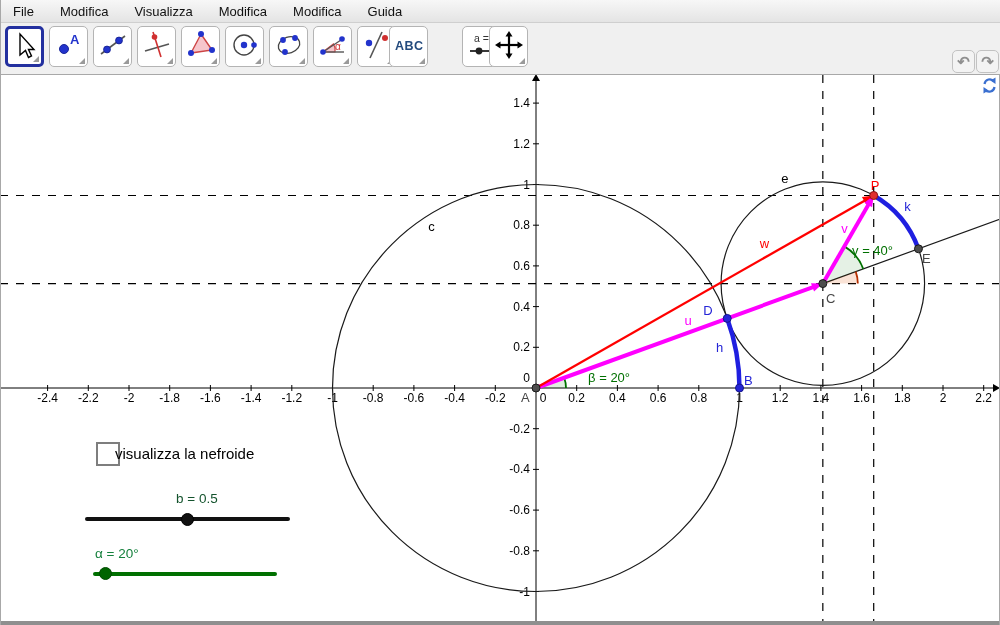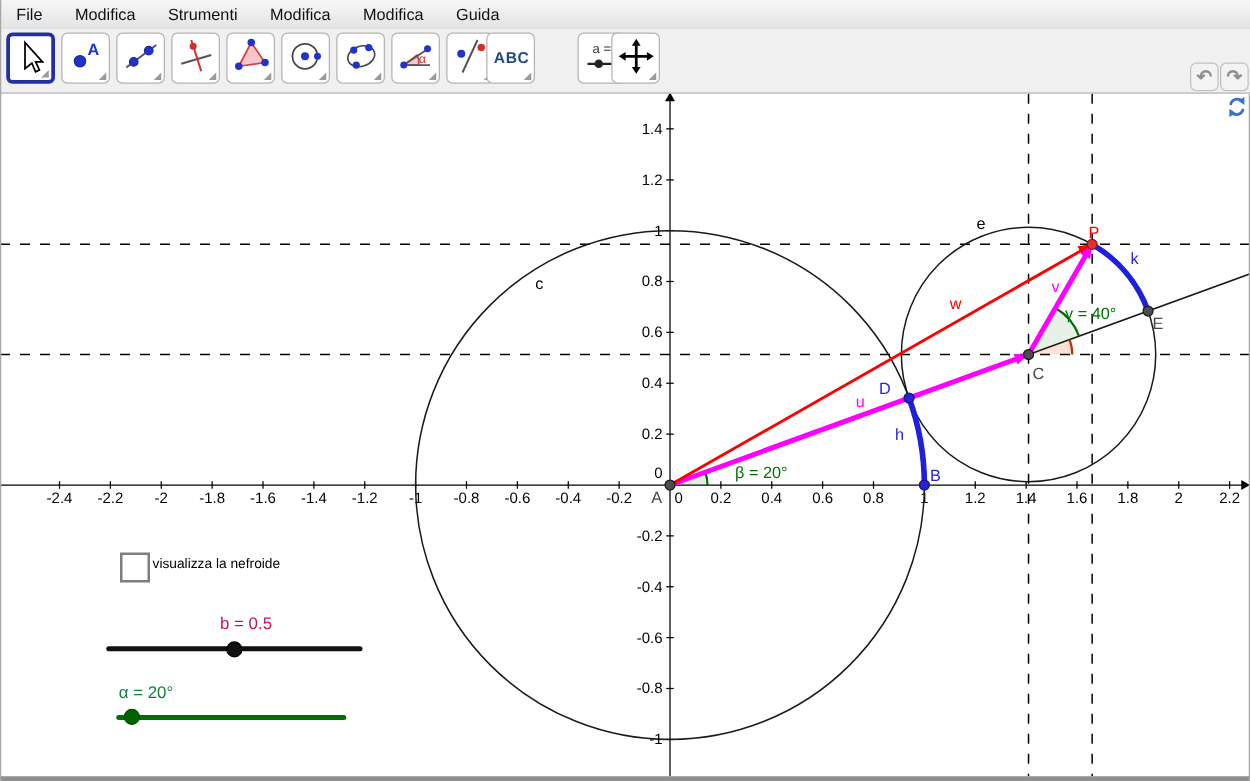--- a/index.html
+++ b/index.html
@@ -30,36 +30,36 @@
   #plot{position:absolute;left:0;top:0;}
   #plot text{font-family:"Liberation Sans",sans-serif;}
   .dash{stroke:#000;stroke-width:1.2;stroke-dasharray:8 8;}
   .axis{stroke:#000;stroke-width:1;}
   .curve{stroke:#1a1a1a;stroke-width:1.2;fill:none;}
   .tick{font-size:12px;fill:#000;}
   .refresh{position:absolute;left:981px;top:2px;}
   
   .cbx{position:absolute;left:96px;top:367px;width:20px;height:20px;background:#fff;
     border:2px solid #7e7e7e;}
-  .cbx-label{position:absolute;left:122px;top:370px;font-size:11px;color:#000;}
+  .cbx-label{position:absolute;left:115px;top:370px;font-size:15px;color:#000;}
   .slider-label{position:absolute;font-size:13.5px;}
   .slider-track{position:absolute;height:4px;border-radius:2px;}
   .slider-knob{position:absolute;width:13px;height:13px;border-radius:50%;box-sizing:border-box;}
   
   .frame-b{position:absolute;left:0;bottom:0;width:100%;height:4px;background:#8f8f8f;}
   .frame-l{position:absolute;left:0;top:0;width:1px;height:100%;background:#a8a8a8;}
   .frame-r{position:absolute;right:0;top:75px;width:1px;height:550px;background:#a8a8a8;}
 </style>
 </head>
 <body>
 
 <div class="menubar">
   <span class="menu-item">File</span>
   <span class="menu-item">Modifica</span>
-  <span class="menu-item">Strumenti</span>
+  <span class="menu-item">Visualizza</span>
   <span class="menu-item">Modifica</span>
   <span class="menu-item">Modifica</span>
   <span class="menu-item">Guida</span>
 </div>
 
 <div class="toolbar">
 
   <div class="tb-btn sel" style="left:5px">
     <span>
       <svg width="32" height="32" viewBox="0 0 32 32">
@@ -324,21 +324,21 @@
   <svg class="refresh" width="17" height="17" viewBox="0 0 17 17">
     <path d="M 3.5 7 A 5.3 5.3 0 0 1 13 4.5" fill="none" stroke="#3a6fd0" stroke-width="2.2"></path>
     <polygon points="14.5,0.5 14.5,7 9.5,3.5" fill="#3a6fd0"></polygon>
     <path d="M 13.5 10 A 5.3 5.3 0 0 1 4 12.5" fill="none" stroke="#3a6fd0" stroke-width="2.2"></path>
     <polygon points="2.5,16.5 2.5,10 7.5,13.5" fill="#3a6fd0"></polygon>
   </svg>
 
   <div class="cbx"></div>
   <div class="cbx-label">visualizza la nefroide</div>
 
-  <div class="slider-label" style="left:176px;top:416px;color:#be185d">b = 0.5</div>
+  <div class="slider-label" style="left:176px;top:416px;color:#14532d">b = 0.5</div>
   <div class="slider-track" style="left:85px;top:442px;width:205px;background:#111"></div>
   <div class="slider-knob" style="left:181px;top:437.5px;background:#111;border:1px solid #000"></div>
 
   <div class="slider-label" style="left:95px;top:471px;color:#15803d">α = 20°</div>
   <div class="slider-track" style="left:93px;top:496.5px;width:184px;background:#007000"></div>
   <div class="slider-knob" style="left:99px;top:492px;background:#006400;border:1px solid #004d00"></div>
 </div>
 
 <div class="frame-b"></div>
 <div class="frame-l"></div>

